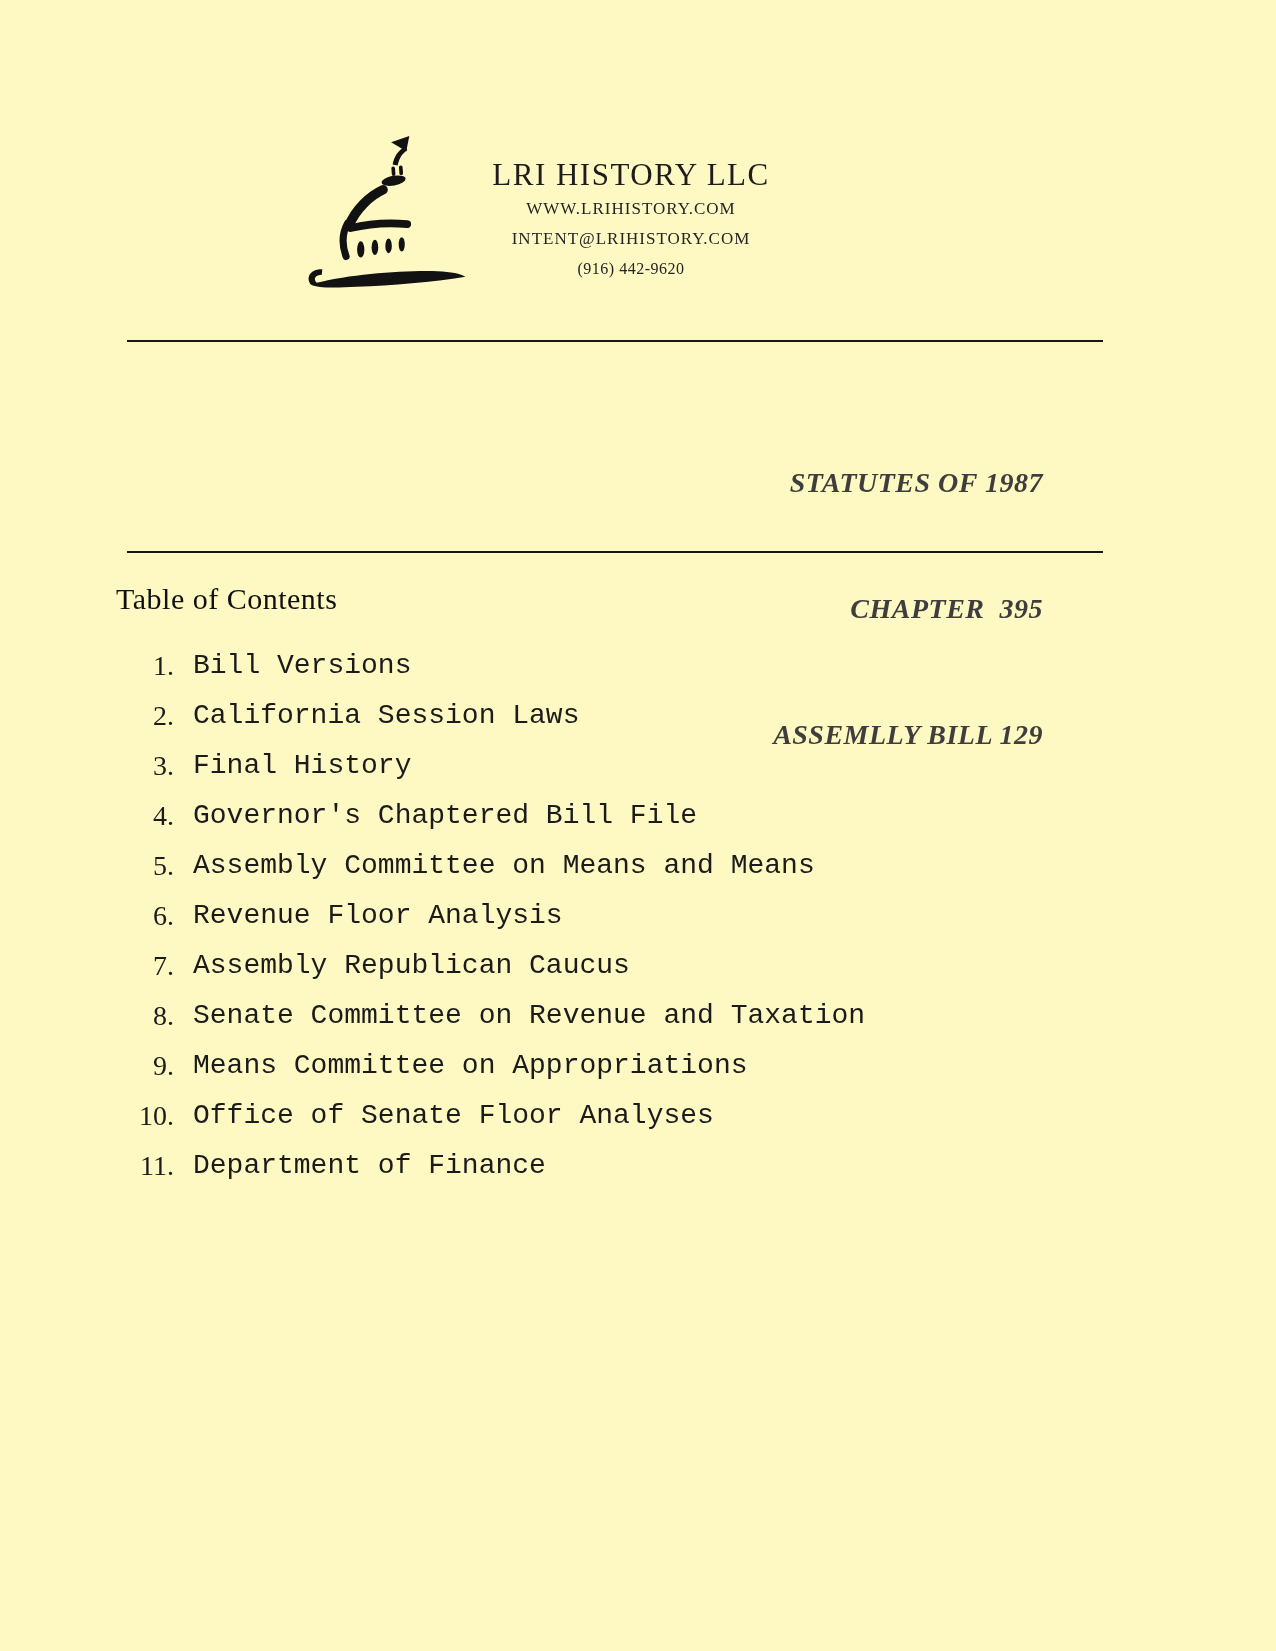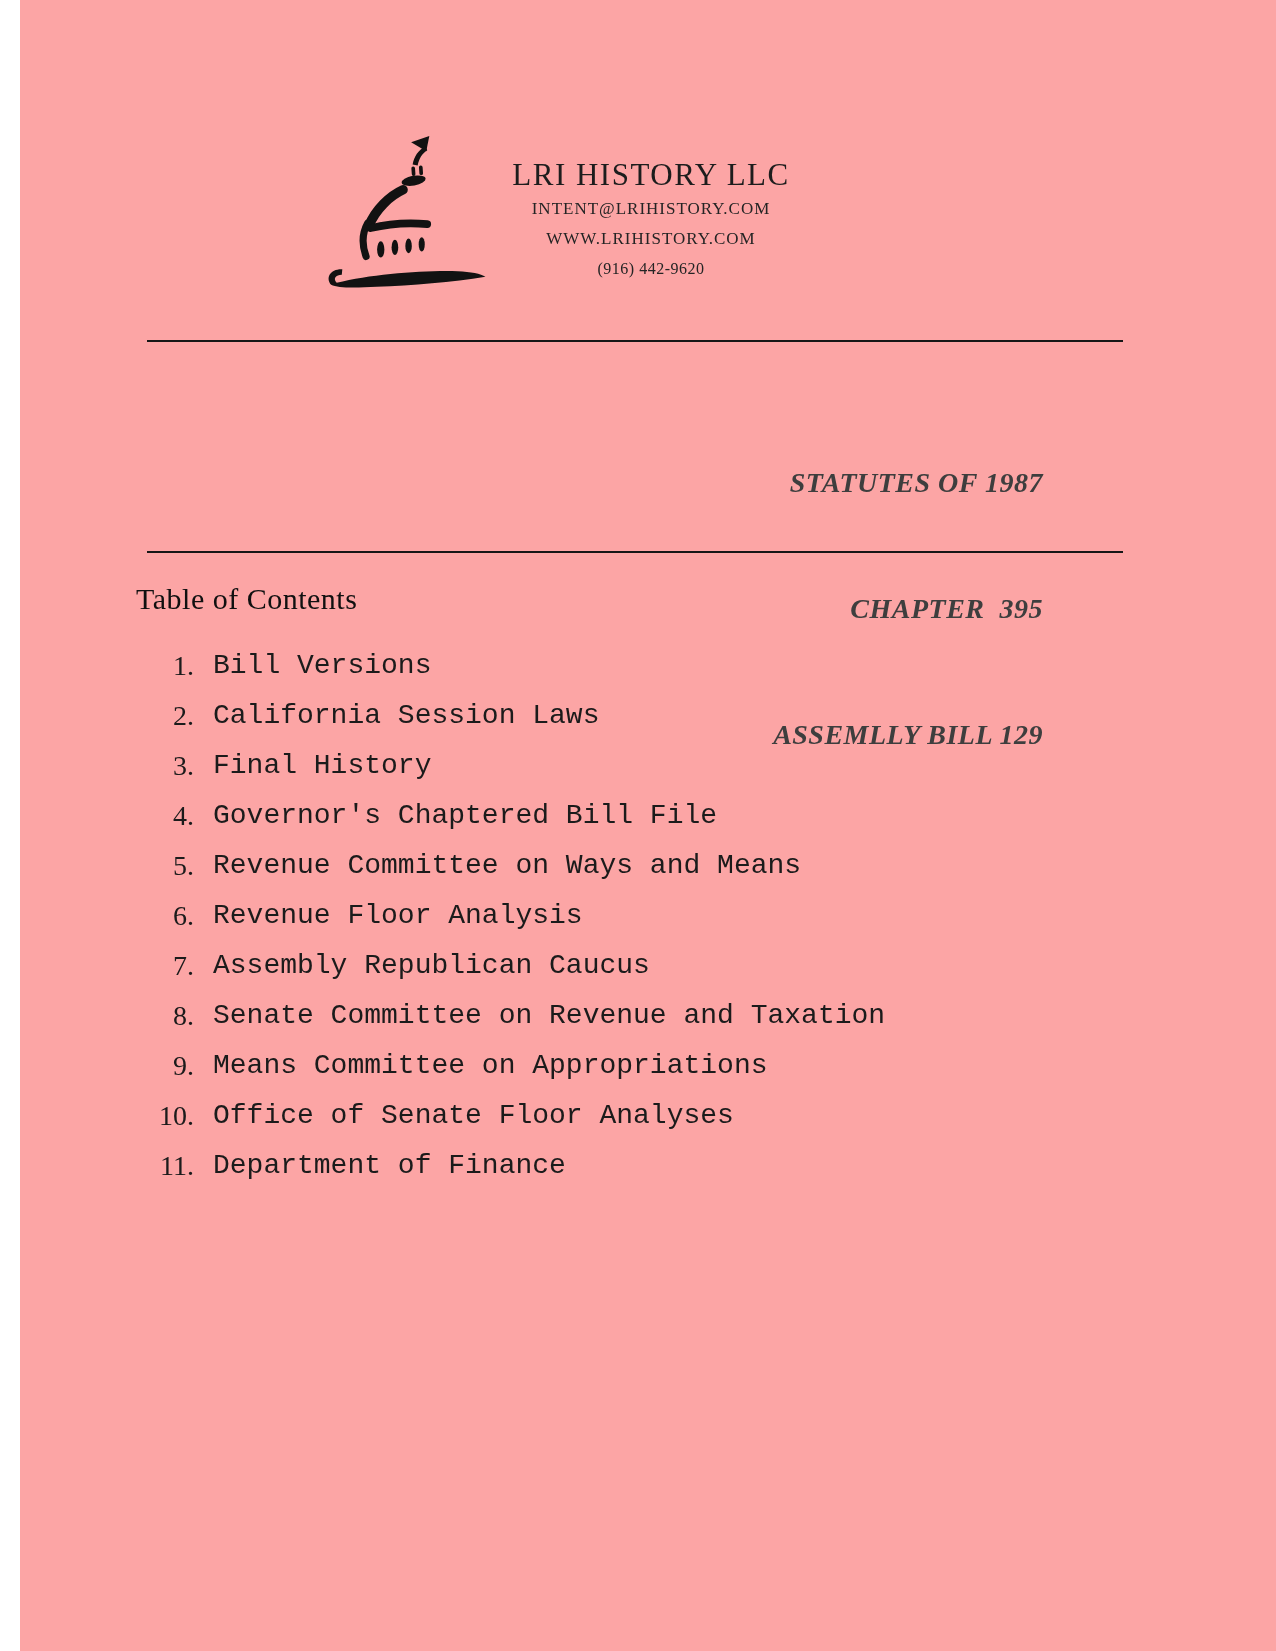--- a/index.html
+++ b/index.html
@@ -5,21 +5,21 @@
   html, body { margin: 0; padding: 0; }
   body {
     width: 1276px;
     height: 1651px;
     background: #ffffff;
     position: relative;
     font-family: "Liberation Serif", "DejaVu Serif", serif;
     color: var(--text, #1b1b1b);
     overflow: hidden;
   }
-  .page { position: absolute; inset: 0; background: #fca5a5; margin-left: 20px; }
+  .page { position: absolute; inset: 0; background: #fef9c3; }
 
   
   .logo {
     position: absolute;
     left: 296px;
     top: 126px;
     width: 172px;
     height: 172px;
   }
   .logo svg { width: 100%; height: 100%; }
@@ -149,22 +149,22 @@
 
         <path d="M15,157 C9,150 14,141 26,141.5 L25.5,147 C19.5,147 16.5,151 20.5,155
                  C55,146.5 105,142.5 140,143.5 C153,144 163,146 167.5,149
                  C135,154.5 95,157.5 60,159 C40,160 21.5,160.5 15,157 Z"></path>
       </g>
     </svg>
   </div>
 
   <div class="contact">
     <div class="company-name">LRI HISTORY LLC</div>
+    <div class="contact-line">WWW.LRIHISTORY.COM</div>
     <div class="contact-line">INTENT@LRIHISTORY.COM</div>
-    <div class="contact-line">WWW.LRIHISTORY.COM</div>
     <div class="contact-line phone">(916) 442-9620</div>
   </div>
 
   <div class="rule rule-1"></div>
   <div class="rule rule-2"></div>
 
   <div class="title-block">
     <div>STATUTES OF 1987</div>
     <div>CHAPTER  395</div>
     <div>ASSEMLLY BILL 129</div>
@@ -184,21 +184,21 @@
     <li class="toc-item">
       <span class="toc-num">3.</span>
       <span class="toc-label">Final History</span>
     </li>
     <li class="toc-item">
       <span class="toc-num">4.</span>
       <span class="toc-label">Governor's Chaptered Bill File</span>
     </li>
     <li class="toc-item">
       <span class="toc-num">5.</span>
-      <span class="toc-label">Revenue Committee on Ways and Means</span>
+      <span class="toc-label">Assembly Committee on Means and Means</span>
     </li>
     <li class="toc-item">
       <span class="toc-num">6.</span>
       <span class="toc-label">Revenue Floor Analysis</span>
     </li>
     <li class="toc-item">
       <span class="toc-num">7.</span>
       <span class="toc-label">Assembly Republican Caucus</span>
     </li>
     <li class="toc-item">

